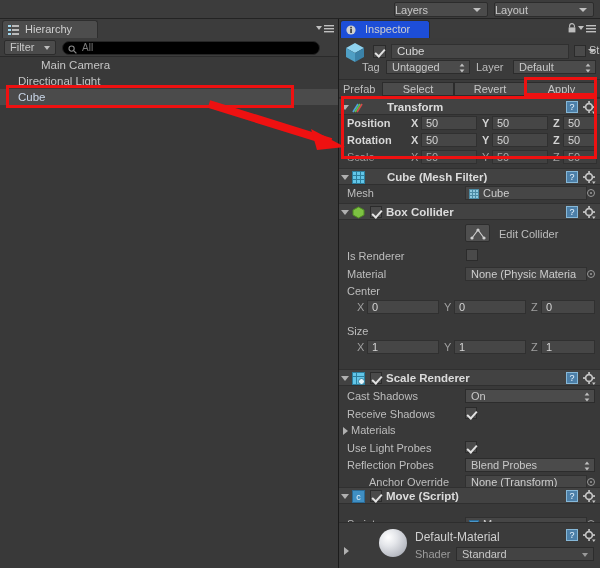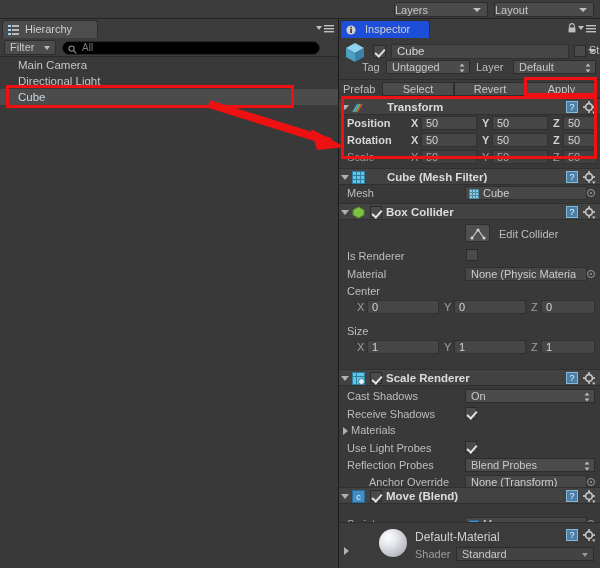--- a/index.html
+++ b/index.html
@@ -284,21 +284,21 @@
       <div id="hierarchy-search">
         <svg id="search-icon" viewBox="0 0 9 9">
           <circle cx="3.6" cy="3.6" r="2.6" fill="none" stroke="#8a8a8a" stroke-width="1.1"></circle>
           <line x1="5.6" y1="5.6" x2="8.4" y2="8.4" stroke="#8a8a8a" stroke-width="1.2"></line>
         </svg>
         <span>All</span>
       </div>
     </div>
 
     <div id="hierarchy-list">
-      <div class="hier-row" style="top:0px;">
+      <div class="hier-row" style="top:0px;margin-left:23px;">
         <span>Main Camera</span>
       </div>
       <div class="hier-row" style="top:16px;">
         <span>Directional Light</span>
       </div>
       <div class="hier-row selected" style="top:32px;">
         <span>Cube</span>
       </div>
     </div>
   </div>
@@ -578,21 +578,21 @@
         <i class="objdot" style="right:5px; top:92px;"></i>
       </div>
 
       <div class="comp-header" style="top:449px;">
         <i class="foldout open"></i>
         <svg class="comp-icon" viewBox="0 0 13 13">
           <rect x="0.5" y="0.5" width="12" height="12" fill="#3f8fc4" stroke="#2a6a96"></rect>
           <text x="6.5" y="10" font-size="9" fill="#eaf6ff" text-anchor="middle" font-family="Liberation Sans, sans-serif">c</text>
         </svg>
         <div class="comp-enable chk"></div>
-        <span class="comp-title" style="left:47px;">Move (Blend)</span>
+        <span class="comp-title" style="left:47px;">Move (Script)</span>
         <svg class="help-icon" viewBox="0 0 12 12">
           <rect x="0.5" y="0.5" width="11" height="11" fill="#4c7fa8" stroke="#86b8d8"></rect>
           <text x="6" y="9.4" font-size="9" fill="#e8f4ff" text-anchor="middle" font-family="Liberation Sans, sans-serif">?</text>
         </svg>
         <svg class="gear-icon" viewBox="0 0 13 13">
           <circle cx="6" cy="6" r="3.4" fill="none" stroke="#c4c4c4" stroke-width="1.7"></circle>
           <rect x="5.2" y="0" width="1.7" height="2.3" fill="#c4c4c4"></rect>
             <rect x="5.2" y="9.7" width="1.7" height="2.3" fill="#c4c4c4"></rect>
           <rect x="0" y="5.2" width="2.3" height="1.7" fill="#c4c4c4"></rect>
             <rect x="9.7" y="5.2" width="2.3" height="1.7" fill="#c4c4c4"></rect>

